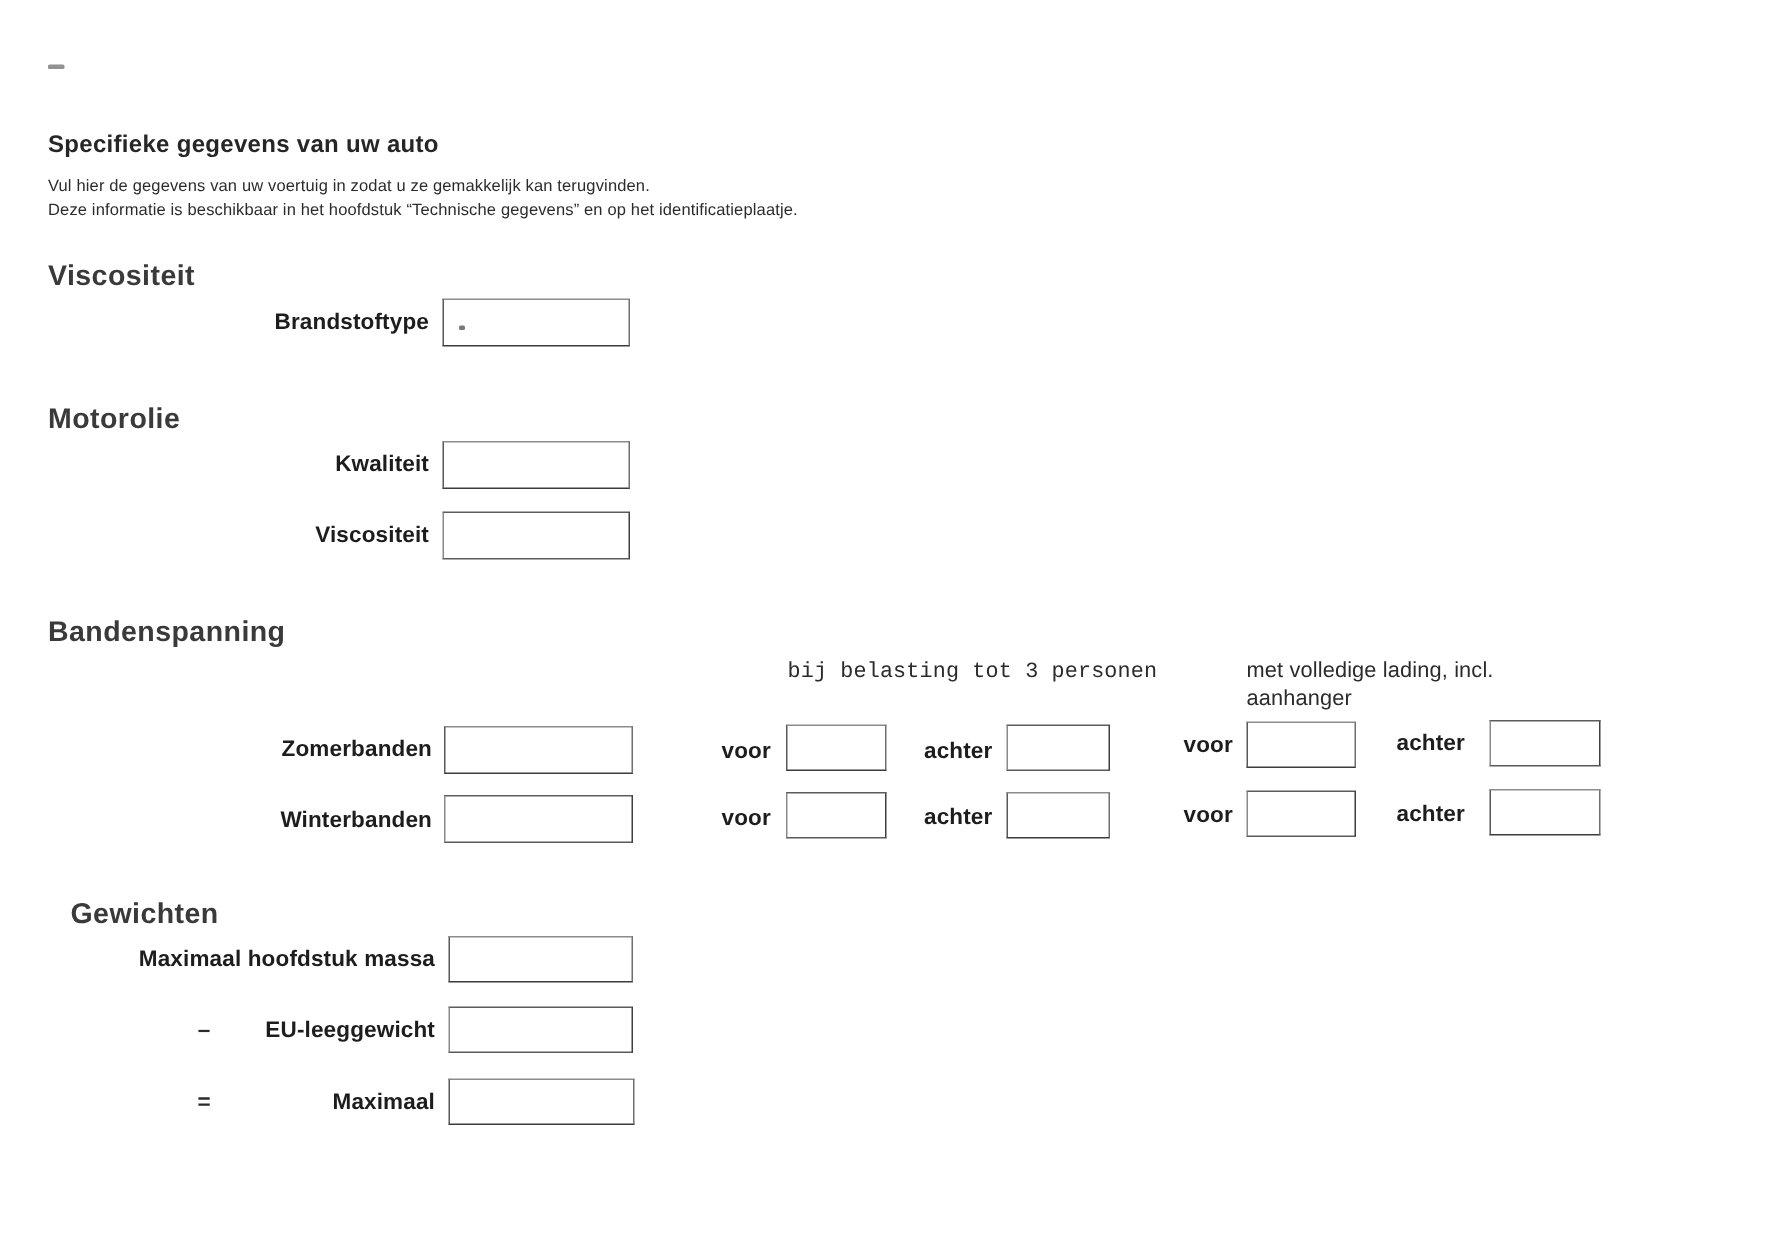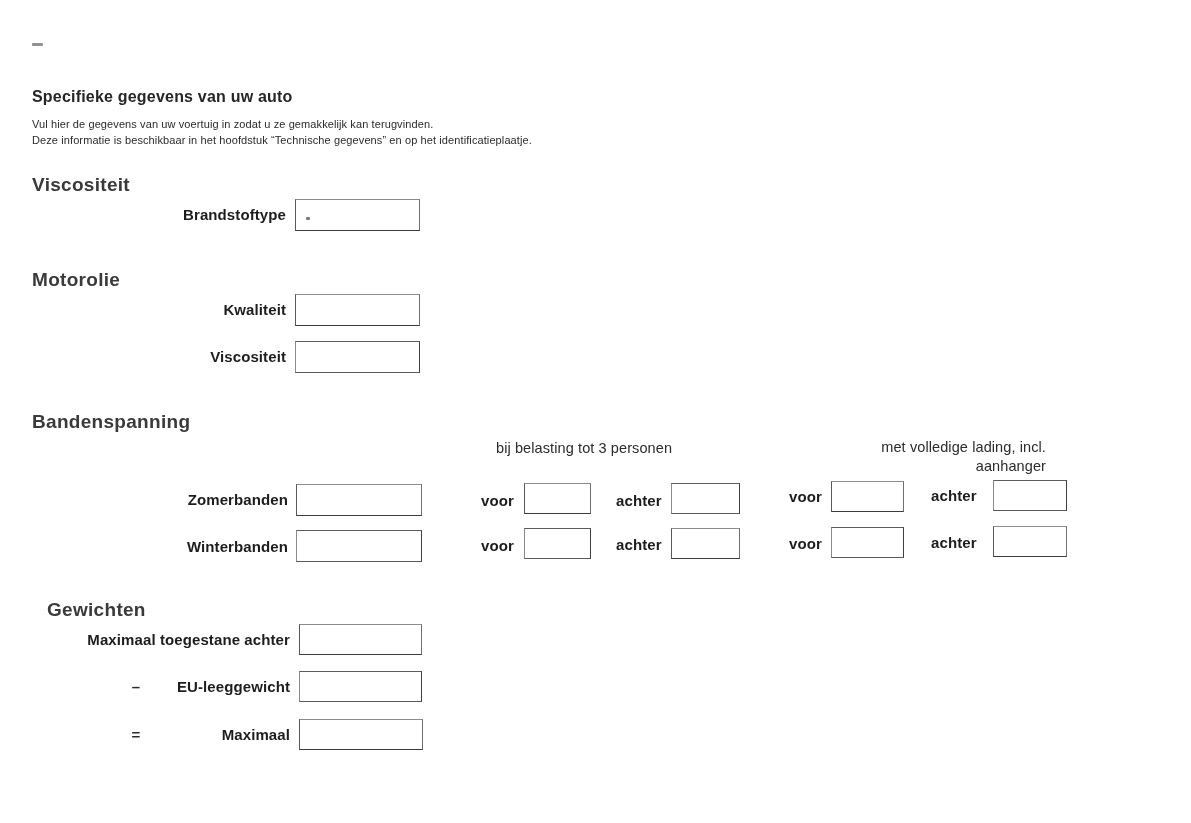--- a/index.html
+++ b/index.html
@@ -148,22 +148,22 @@
 
   <div class="field-label right" style="left:100px; top:301px; width:186px;">Kwaliteit</div>
   <div class="box" style="left:295px; top:294px; width:125px; height:32px;"></div>
 
   <div class="field-label right" style="left:100px; top:348px; width:186px;">Viscositeit</div>
   <div class="box alt" style="left:295px; top:341px; width:125px; height:32px;"></div>
 
   <div class="section-title" style="top:411px;">Bandenspanning</div>
 
   <div class="col-head" style="left:304px; top:442px;margin-top:46px;">Bandenmaat</div>
-  <div class="col-head" style="left:496px; top:440px;">bij belasting tot 3 personen</div>
-  <div class="col-head wrap" style="left:831px; top:438px;text-align:right;">met volledige lading, incl. aanhanger</div>
+  <div class="col-head" style="left:525px; top:440px;font-family:Liberation Mono, monospace;">bij belasting tot 3 personen</div>
+  <div class="col-head wrap" style="left:831px; top:438px;">met volledige lading, incl. aanhanger</div>
 
   <div class="field-label right" style="left:110px; top:491px; width:178px;">Zomerbanden</div>
   <div class="box" style="left:296px; top:484px; width:126px; height:32px;"></div>
 
   <div class="field-label" style="left:481px; top:492px;">voor</div>
   <div class="box" style="left:524px; top:483px; width:67px; height:31px;"></div>
 
   <div class="field-label" style="left:616px; top:492px;">achter</div>
   <div class="box alt" style="left:671px; top:483px; width:69px; height:31px;"></div>
 
@@ -183,21 +183,21 @@
   <div class="box" style="left:671px; top:528px; width:69px; height:31px;"></div>
 
   <div class="field-label" style="left:789px; top:535px;">voor</div>
   <div class="box alt" style="left:831px; top:527px; width:73px; height:31px;"></div>
 
   <div class="field-label" style="left:931px; top:534px;">achter</div>
   <div class="box" style="left:993px; top:526px; width:74px; height:31px;"></div>
 
   <div class="section-title" style="top:599px;margin-left:15px;">Gewichten</div>
 
-  <div class="field-label right" style="left:50px; top:631px; width:240px;">Maximaal toegestane achter</div>
+  <div class="field-label right" style="left:50px; top:631px; width:240px;">Maximaal hoofdstuk massa</div>
   <div class="box" style="left:299px; top:624px; width:123px; height:31px;"></div>
 
   <div class="op-sign" style="left:127px; top:678px;">–</div>
   <div class="field-label right" style="left:50px; top:678px; width:240px;">EU-leeggewicht</div>
   <div class="box alt" style="left:299px; top:671px; width:123px; height:31px;"></div>
 
   <div class="op-sign" style="left:127px; top:726px;">=</div>
   <div class="field-label right" style="left:50px; top:726px; width:240px;">Maximaal</div>
   <div class="box" style="left:299px; top:719px; width:124px; height:31px;"></div>
 

